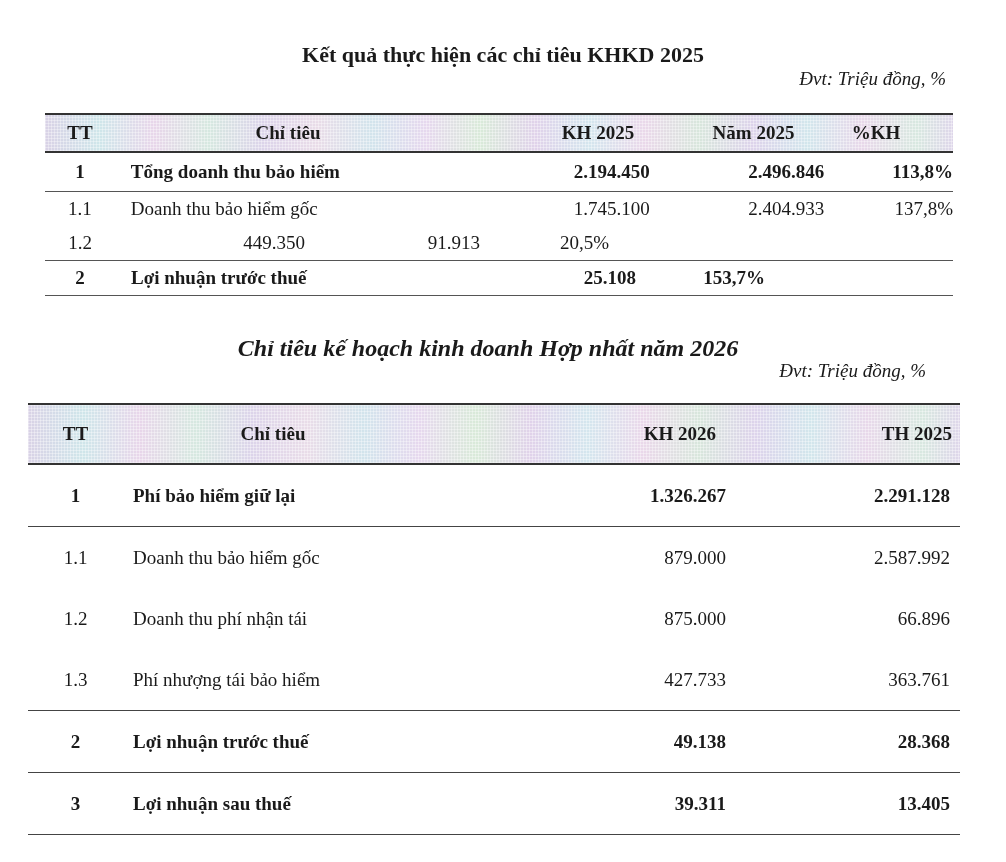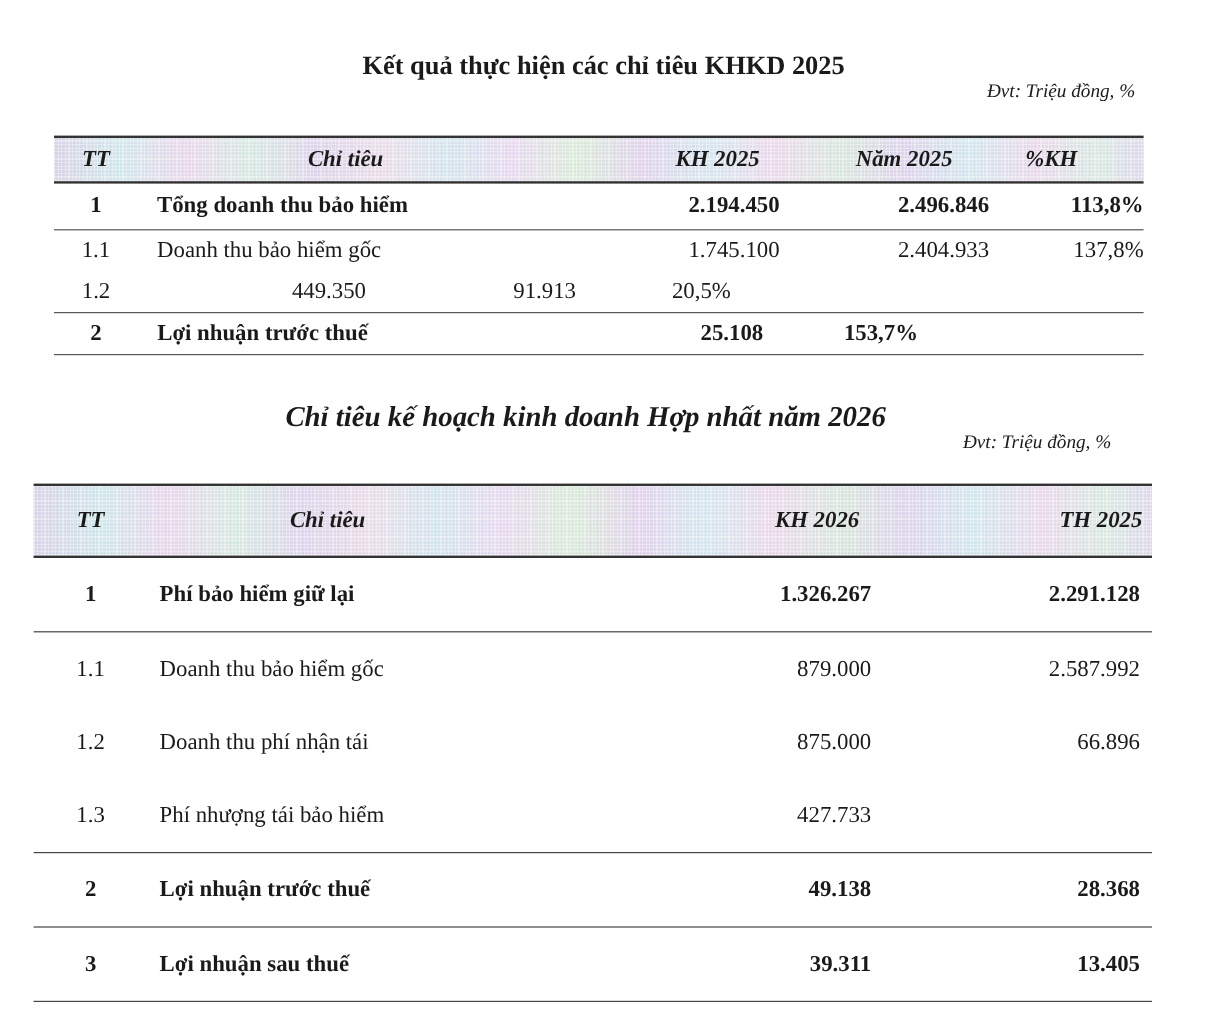--- a/index.html
+++ b/index.html
@@ -20,21 +20,21 @@
     left: 0; width: 1006px;
     top: 22px;
     text-align: center;
     font-weight: bold;
     font-size: 22px;
     margin-top: 20px;
   }
   .unit {
     position: absolute;
     font-style: italic;
-    font-size: 16px;
+    font-size: 19px;
   }
   .unit1 { right: 60px; top: 68px; }
   .title2 {
     position: absolute;
     left: 0; width: 976px;
     top: 335px;
     text-align: center;
     font-weight: bold;
     font-style: italic;
     font-size: 24px;
@@ -43,21 +43,20 @@
 
   .hdr-bg {
     background:
       repeating-linear-gradient(0deg, rgba(255,255,255,0.35) 0 1px, transparent 1px 3px),
       repeating-linear-gradient(90deg, rgba(255,255,255,0.35) 0 1px, transparent 1px 3px),
       linear-gradient(90deg,
         #d9d2e6 0%, #cfe6ea 6%, #e8d6ea 12%, #d6e8e0 18%, #dcd4ea 24%,
         #e9dce8 30%, #d2e4ec 36%, #e6d8ee 42%, #d9ead9 48%, #e0d2ea 54%,
         #d4e6ee 60%, #ead8ea 66%, #d8e6dc 72%, #ddd3eb 78%, #d2e6ec 84%,
         #e8d8ea 90%, #d8e8e0 96%, #ded6ea 100%);
-    font-style: italic;
   }
 
   
   .t1 {
     position: absolute;
     left: 45px;
     width: 908px;
     top: 113px;
   }
   .t1 .row {
@@ -189,20 +188,21 @@
     <div class="c-tt">1.2</div>
     <div class="c-name">Doanh thu phí nhận tái</div>
     <div class="c-kh">875.000</div>
     <div class="c-th">66.896</div>
   </div>
 
   <div class="row r bb">
     <div class="c-tt">1.3</div>
     <div class="c-name">Phí nhượng tái bảo hiểm</div>
     <div class="c-kh">427.733</div>
+    <div class="c-th">363.761</div>
   </div>
 
   <div class="row r bb bold">
     <div class="c-tt">2</div>
     <div class="c-name">Lợi nhuận trước thuế</div>
     <div class="c-kh">49.138</div>
     <div class="c-th">28.368</div>
   </div>
 
   <div class="row r bb bold">

